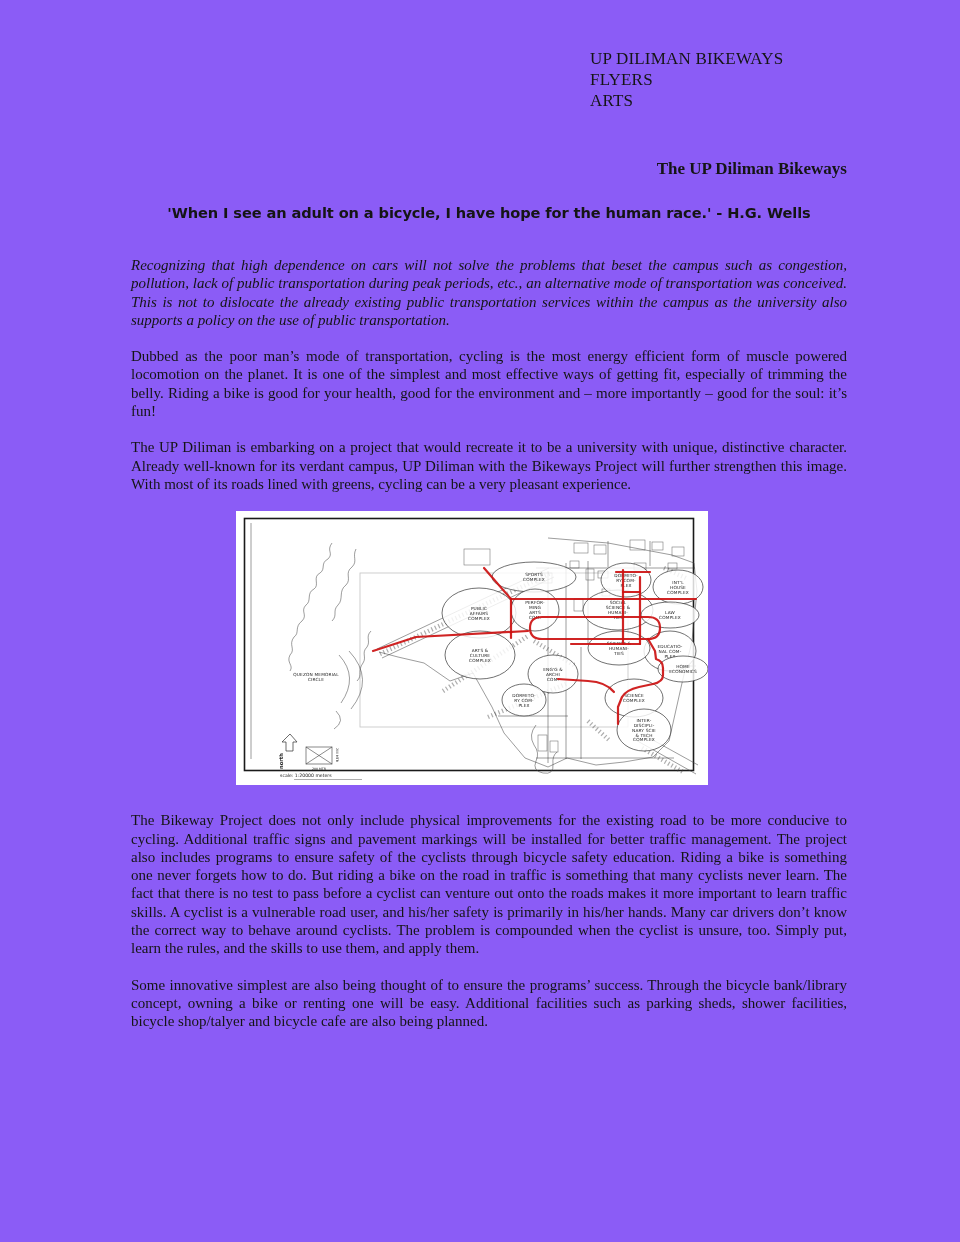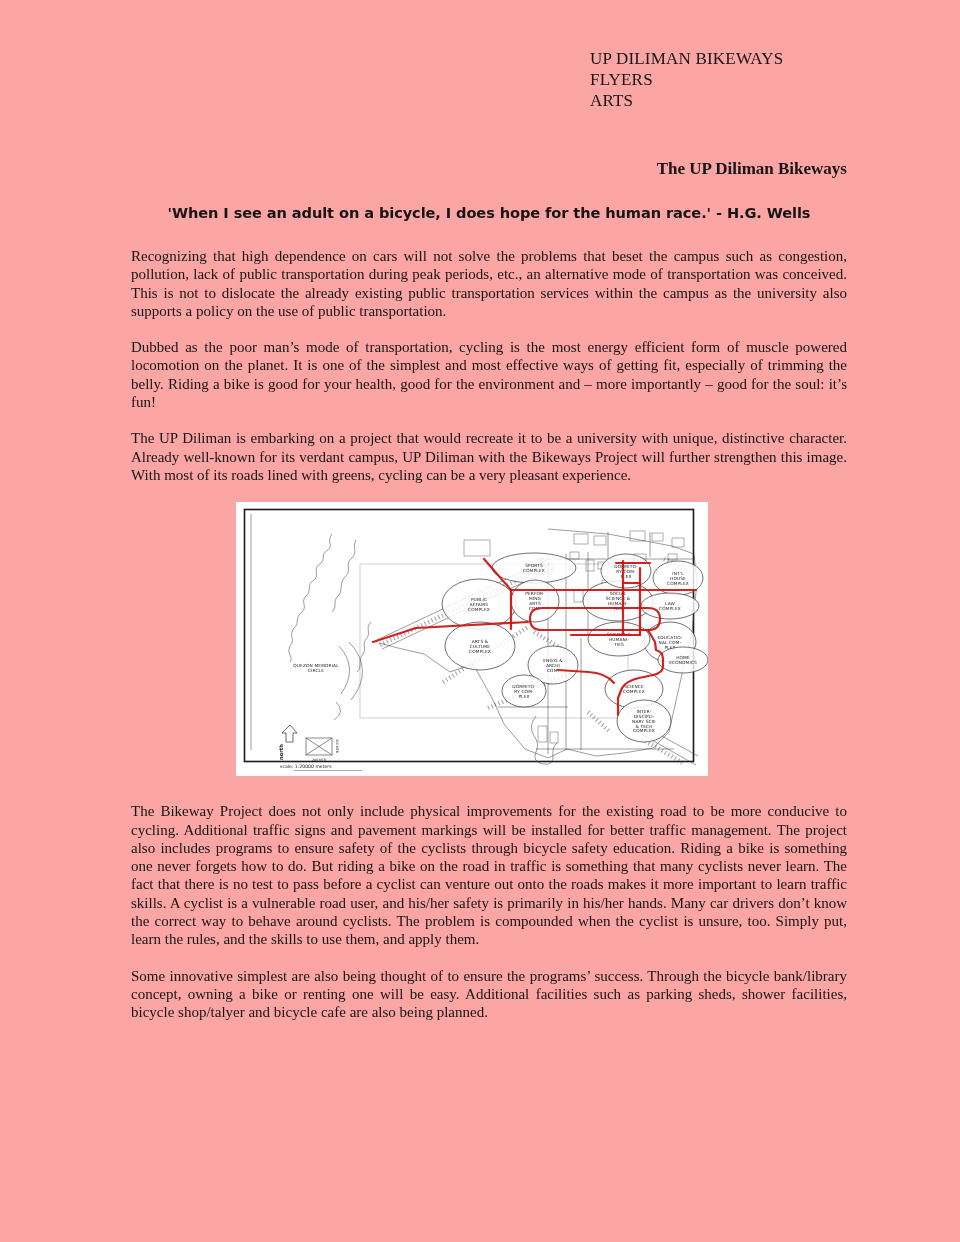--- a/index.html
+++ b/index.html
@@ -1,19 +1,19 @@
 <!DOCTYPE html>
 <html><head>
 <meta charset="utf-8">
 <style>
   html,body{margin:0;padding:0;background:#ffffff;}
   .page{
     position:relative;
     width:960px;height:1242px;
-    background:#fca5a5;
+    background:#8b5cf6;
     font-family:"Liberation Serif", serif;
     color:#151515;
     box-sizing:border-box;
     padding:0 113px 13px 131px;
     overflow:hidden;
   }
   .doc-header{
     margin:48px 0 0 459px;
     font-size:17px;line-height:21px;
     letter-spacing:.2px;
@@ -32,21 +32,21 @@
     font-weight:bold;
     font-size:14.6px;line-height:20px;
     white-space:nowrap;
     letter-spacing:-0.1px;
   }
   .body-copy p{
     margin:0 0 18px 0;
     font-size:15px;line-height:18.3px;
     text-align:justify;
   }
-  .body-copy p.first{margin-top:24px;}
+  .body-copy p.first{margin-top:33px;font-style:italic;}
   .figure-wrap{
     width:472px;height:274px;
     margin:6px 0 26px 105px;
     background:#ffffff;
   }
   .figure-wrap svg{display:block;}
   
   .map-border{fill:none;stroke:#1a1a1a;stroke-width:1.6;}
   .ink{fill:none;stroke:#3d3d3d;stroke-width:.6;opacity:.85;}
   .ink-rect{fill:none;stroke:#4a4a4a;stroke-width:.55;opacity:.8;}
@@ -64,21 +64,21 @@
 
 <div class="page">
 
   <div class="doc-header">
     <div>UP DILIMAN BIKEWAYS FLYERS</div>
     <div>ARTS</div>
   </div>
 
   <div class="page-title">The UP Diliman Bikeways</div>
 
-  <div class="quote">'When I see an adult on a bicycle, I does hope for the human race.' - H.G. Wells</div>
+  <div class="quote">'When I see an adult on a bicycle, I have hope for the human race.' - H.G. Wells</div>
 
   <div class="body-copy">
     <p class="first">Recognizing that high dependence on cars will not solve the problems that beset the campus such as congestion, pollution, lack of public transportation during peak periods, etc., an alternative mode of transportation was conceived. This is not to dislocate the already existing public transportation services within the campus as the university also supports a policy on the use of public transportation.</p>
     <p>Dubbed as the poor man’s mode of transportation, cycling is the most energy efficient form of muscle powered locomotion on the planet. It is one of the simplest and most effective ways of getting fit, especially of trimming the belly. Riding a bike is good for your health, good for the environment and – more importantly – good for the soul: it’s fun!</p>
     <p>The UP Diliman is embarking on a project that would recreate it to be a university with unique, distinctive character. Already well-known for its verdant campus, UP Diliman with the Bikeways Project will further strengthen this image. With most of its roads lined with greens, cycling can be a very pleasant experience.</p>
 
     <div class="figure-wrap">
       <svg width="472" height="274" viewBox="0 0 472 274" xmlns="http://www.w3.org/2000/svg">
 
         <rect class="map-border" x="8.5" y="7.5" width="449" height="252"></rect>

